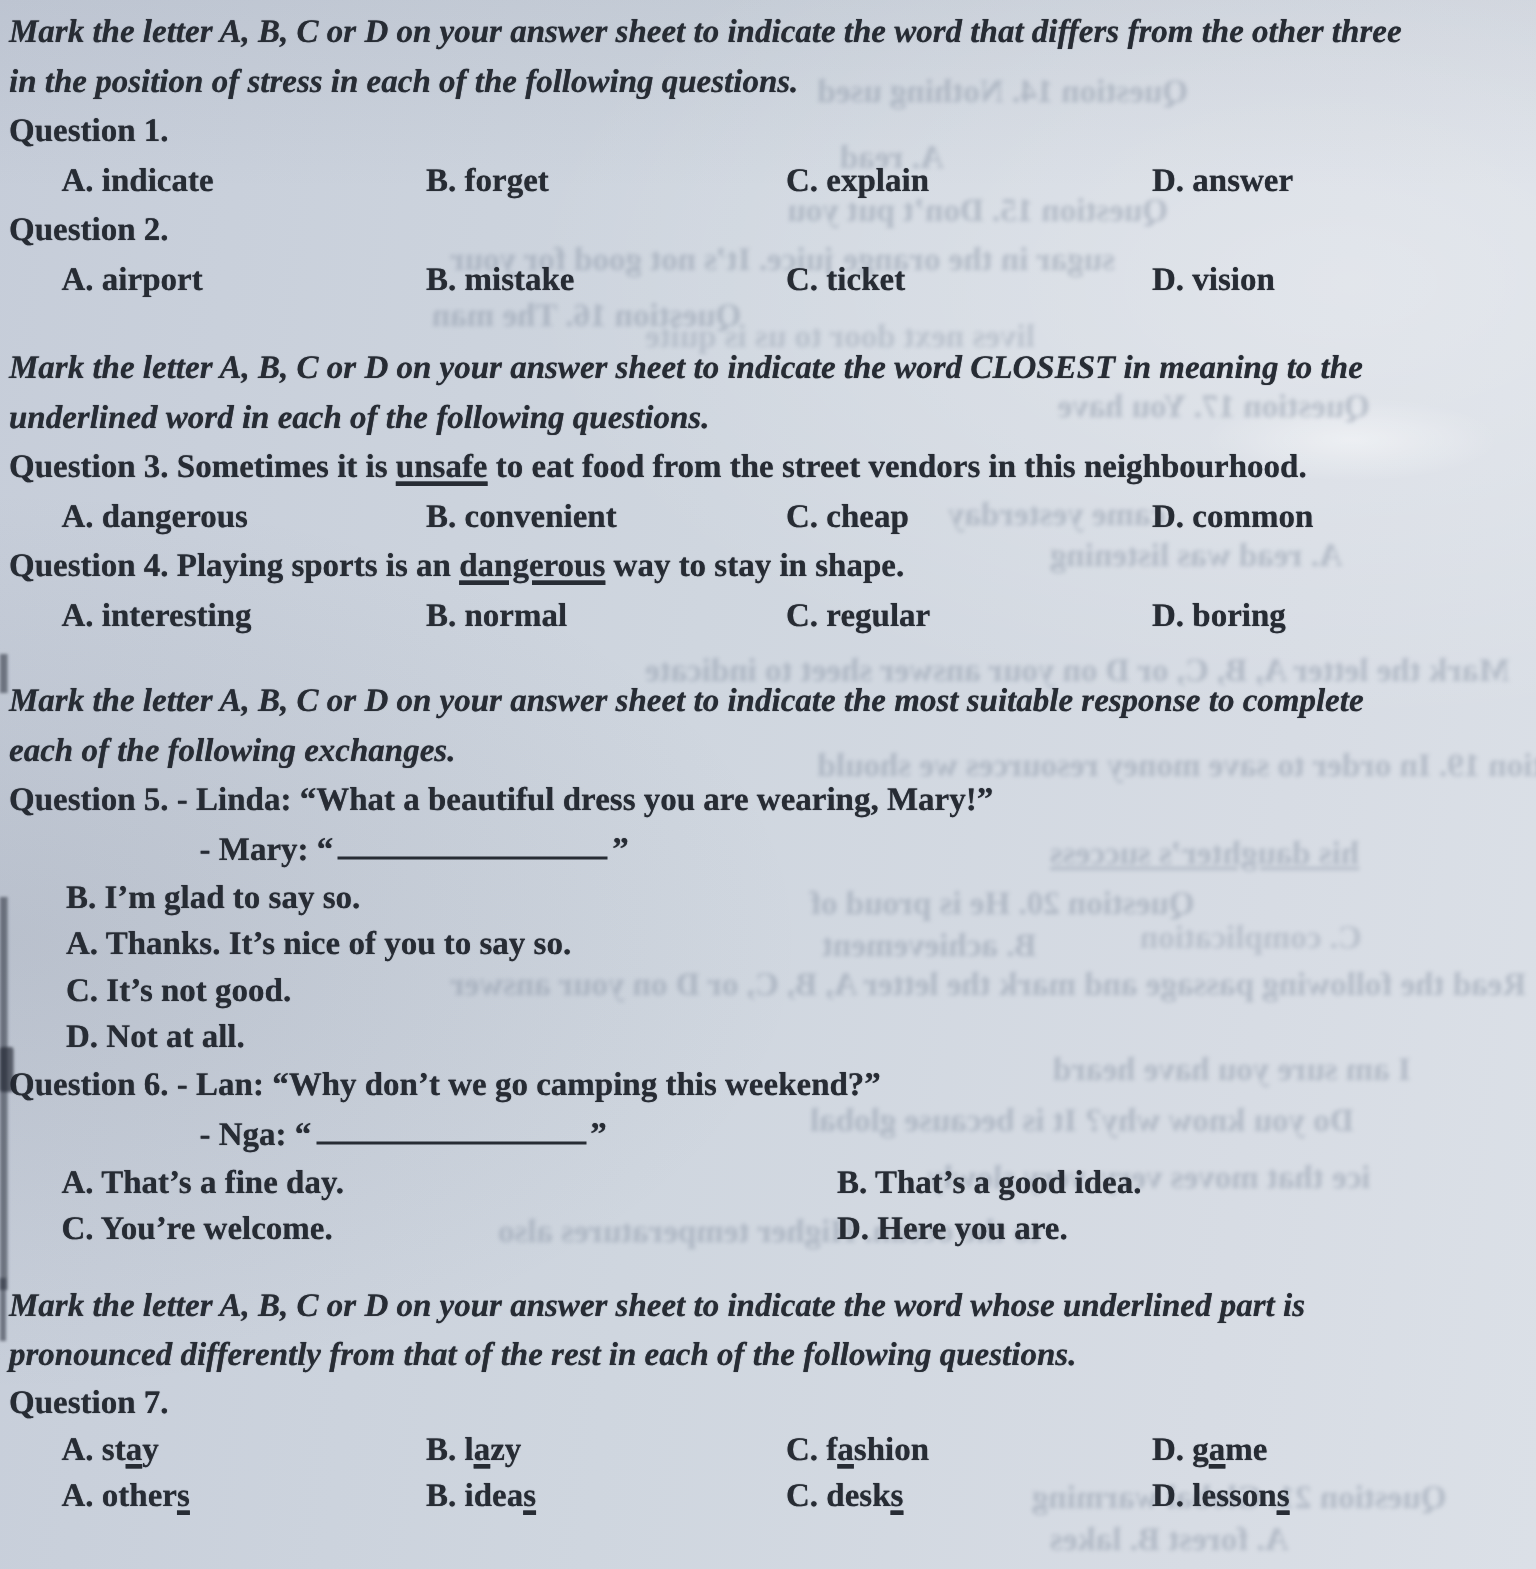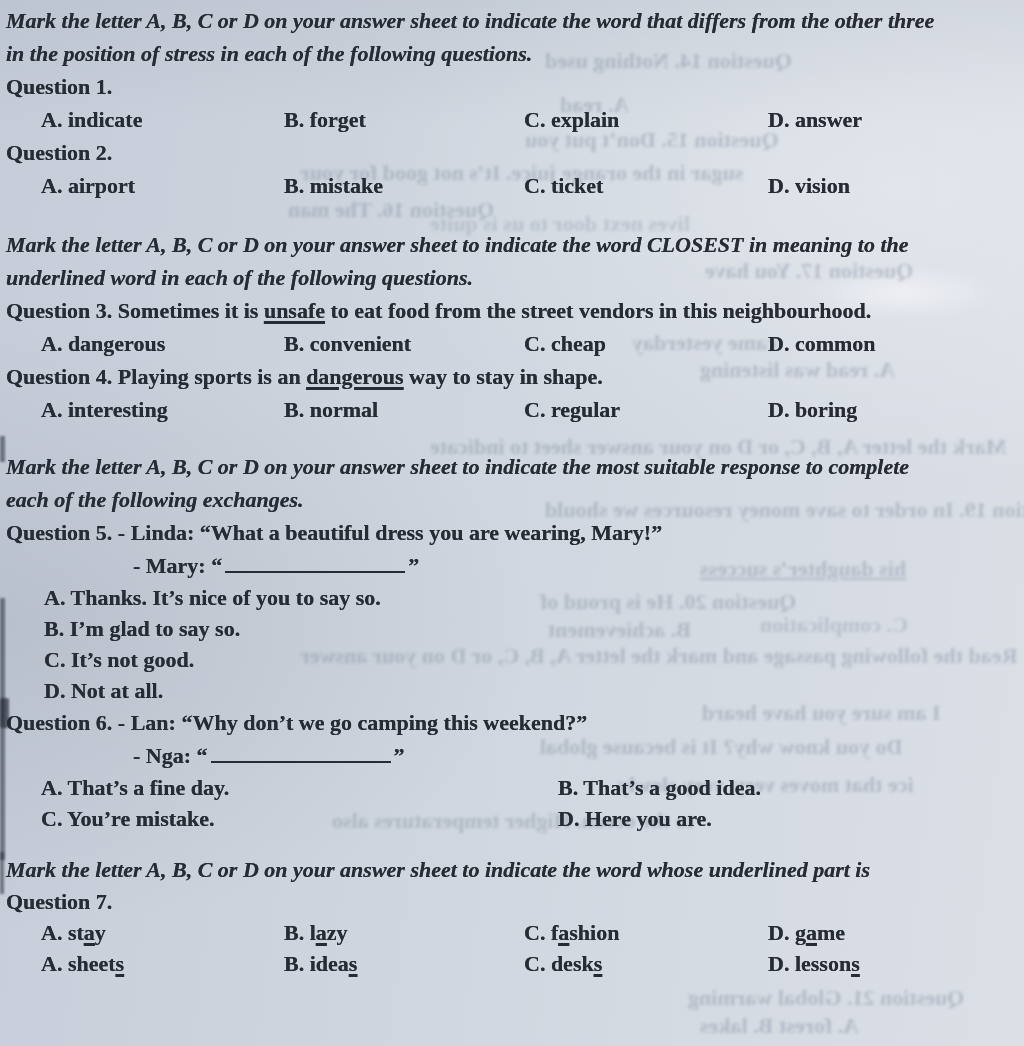--- a/index.html
+++ b/index.html
@@ -148,50 +148,51 @@
 
   <div class="row gap2"><span class="fitline instr">Mark the letter A, B, C or D on your answer sheet to indicate the most suitable response to complete</span></div>
   <div class="row"><span class="fitline instr">each of the following exchanges.</span></div>
 
   <div class="row">
     <span class="fitline"><span>Question 5.</span><span> - Linda: “What a beautiful dress you are wearing, Mary!”</span></span>
   </div>
   <div class="row speaker">
     <span>- Mary: “</span><span class="blank"></span><span>”</span>
   </div>
+  <div class="tight optrow"><span>B. I’m glad to say so.</span></div>
   <div class="tight optrow"><span>A. Thanks. It’s nice of you to say so.</span></div>
-  <div class="tight optrow"><span>B. I’m glad to say so.</span></div>
   <div class="tight optrow"><span>C. It’s not good.</span></div>
   <div class="tight optrow"><span>D. Not at all.</span></div>
 
   <div class="row">
     <span class="fitline"><span>Question 6.</span><span> - Lan: “Why don’t we go camping this weekend?”</span></span>
   </div>
   <div class="row speaker">
     <span>- Nga: “</span><span class="blank"></span><span>”</span>
   </div>
   <div class="tight opts2">
     <span>A. That’s a fine day.</span>
     <span>B. That’s a good idea.</span>
   </div>
   <div class="tight opts2">
-    <span>C. You’re mistake.</span>
+    <span>C. You’re welcome.</span>
     <span>D. Here you are.</span>
   </div>
 
   <div class="row gap3"><span class="fitline instr">Mark the letter A, B, C or D on your answer sheet to indicate the word whose underlined part is</span></div>
+  <div class="row"><span class="fitline instr">pronounced differently from that of the rest in each of the following questions.</span></div>
 
   <div class="tight"><span class="fitline">Question 7.</span></div>
   <div class="tight opts4">
     <span><span>A. st</span><span class="u">a</span><span>y</span></span>
     <span><span>B. l</span><span class="u">a</span><span>zy</span></span>
     <span><span>C. f</span><span class="u">a</span><span>shion</span></span>
     <span><span>D. g</span><span class="u">a</span><span>me</span></span>
   </div>
 
   <div class="tight opts4">
-    <span><span>A. sheet</span><span class="u">s</span><span></span></span>
+    <span><span>A. other</span><span class="u">s</span><span></span></span>
     <span><span>B. idea</span><span class="u">s</span><span></span></span>
     <span><span>C. desk</span><span class="u">s</span><span></span></span>
     <span><span>D. lesson</span><span class="u">s</span><span></span></span>
   </div>
 
 </div>
 
 </body></html>

